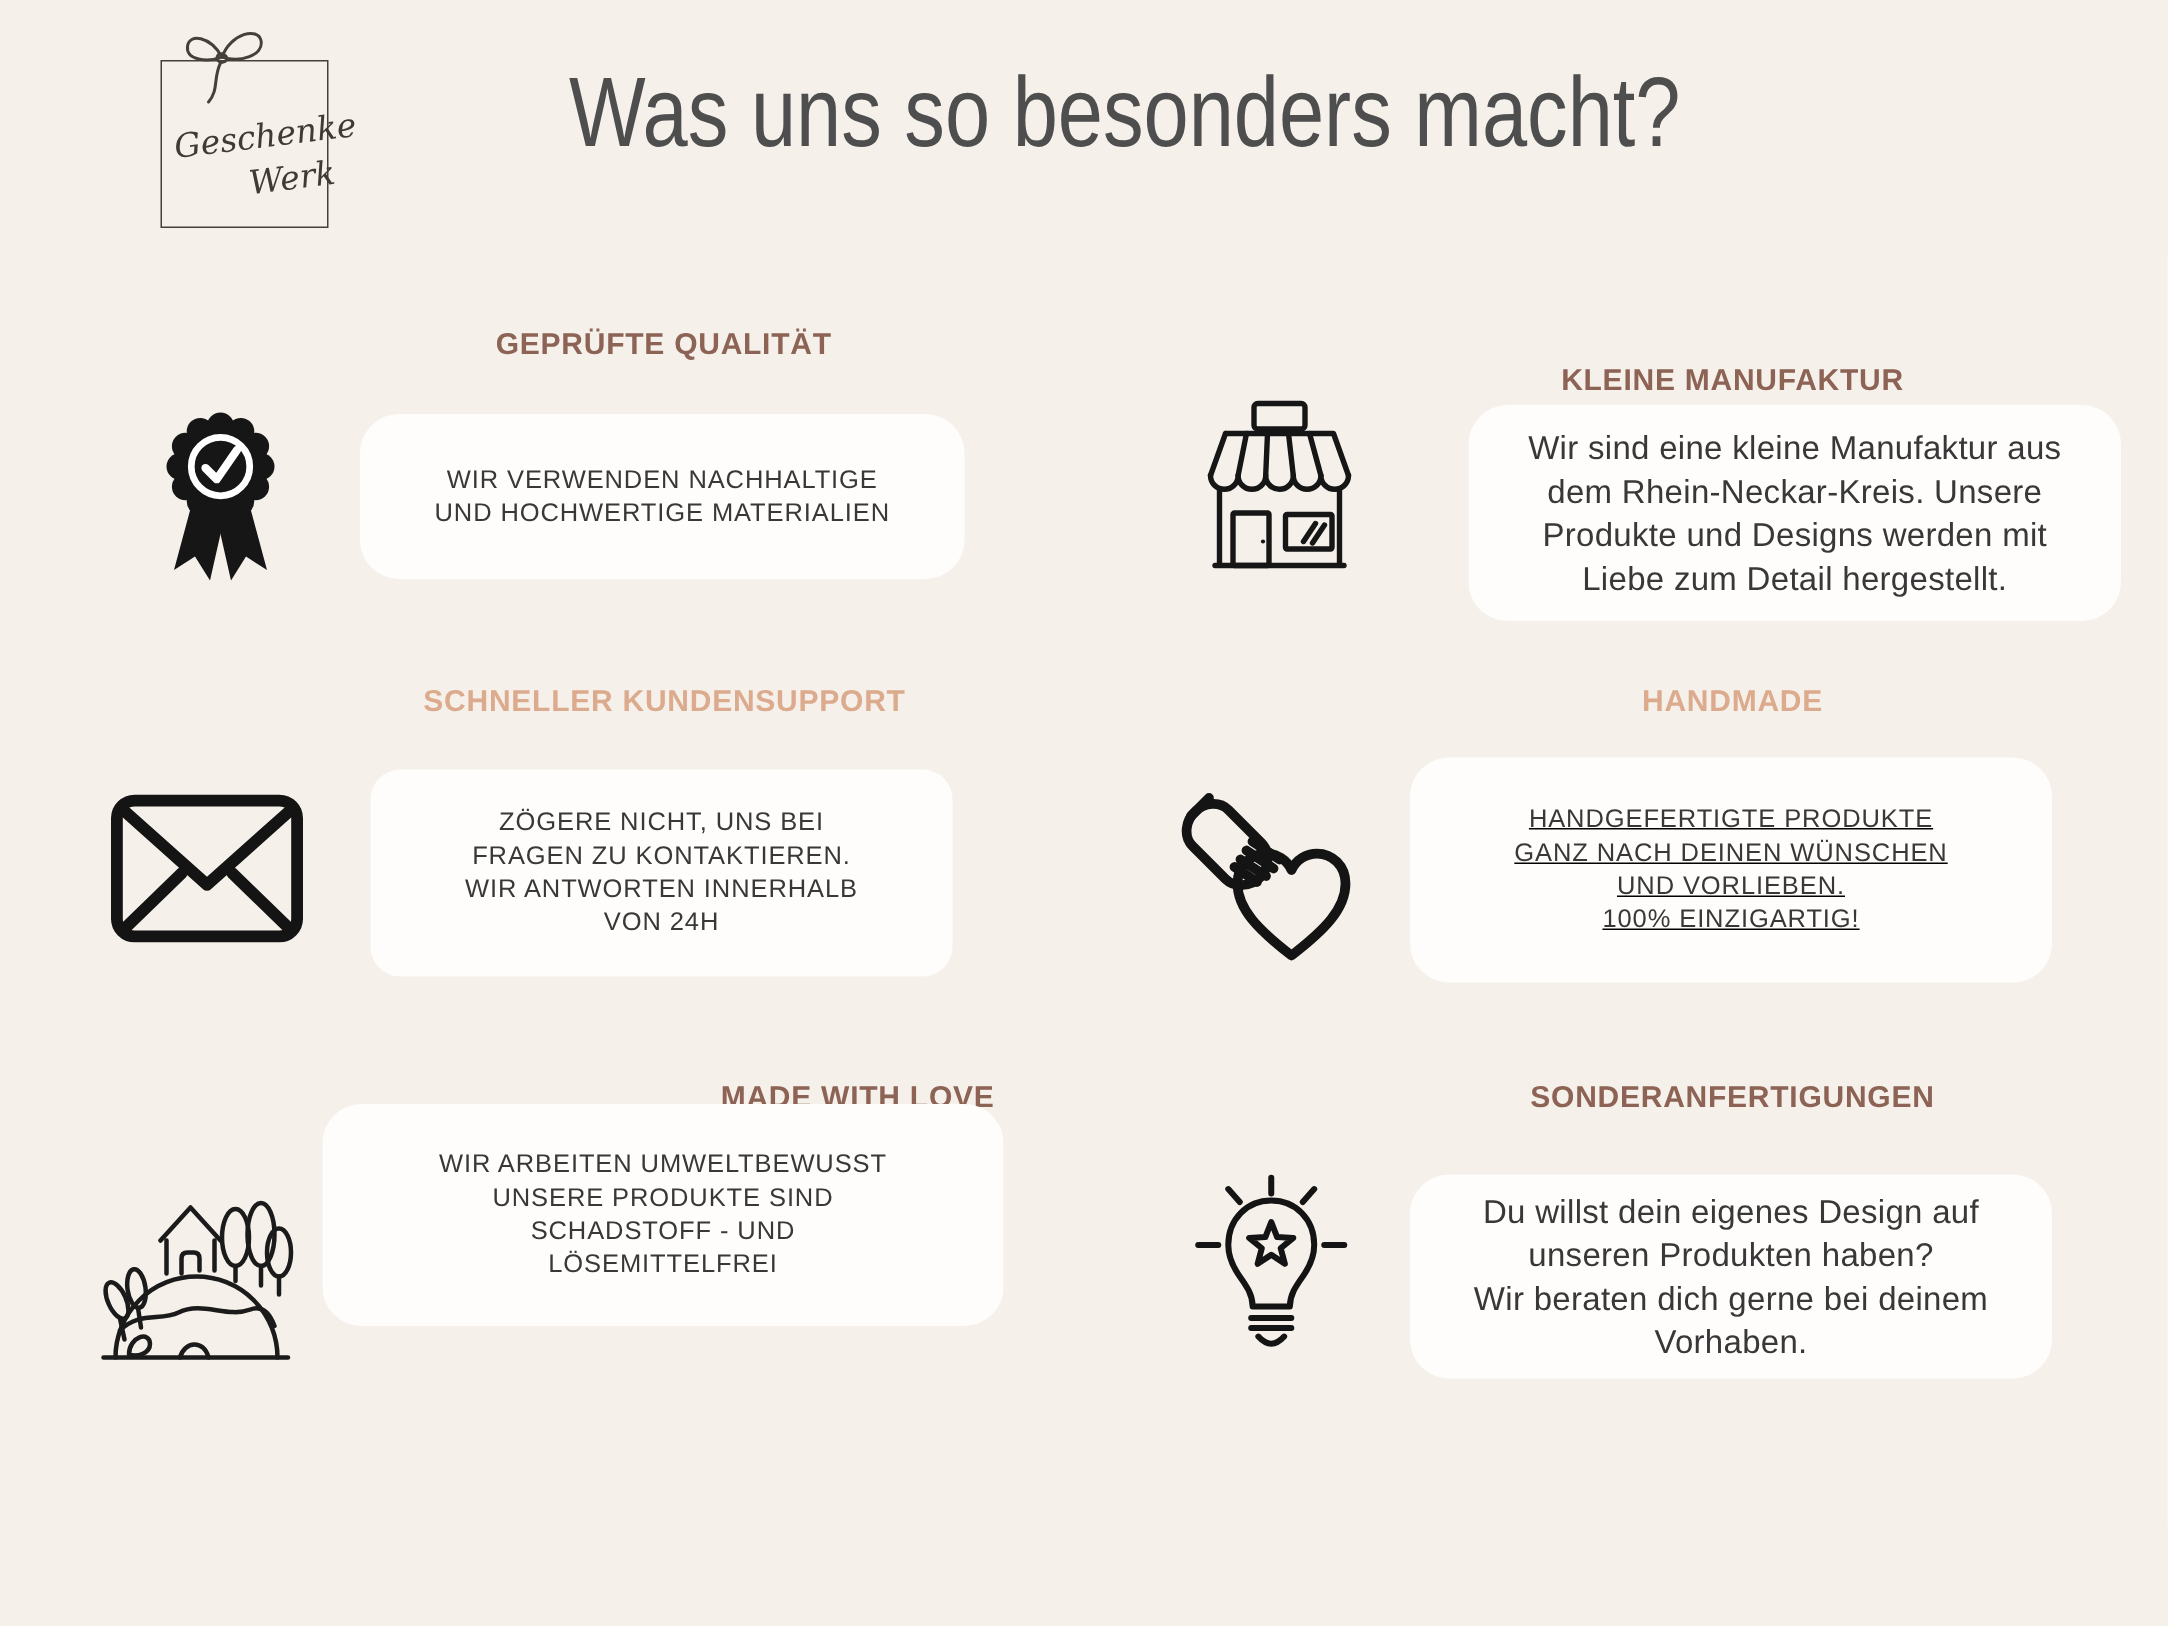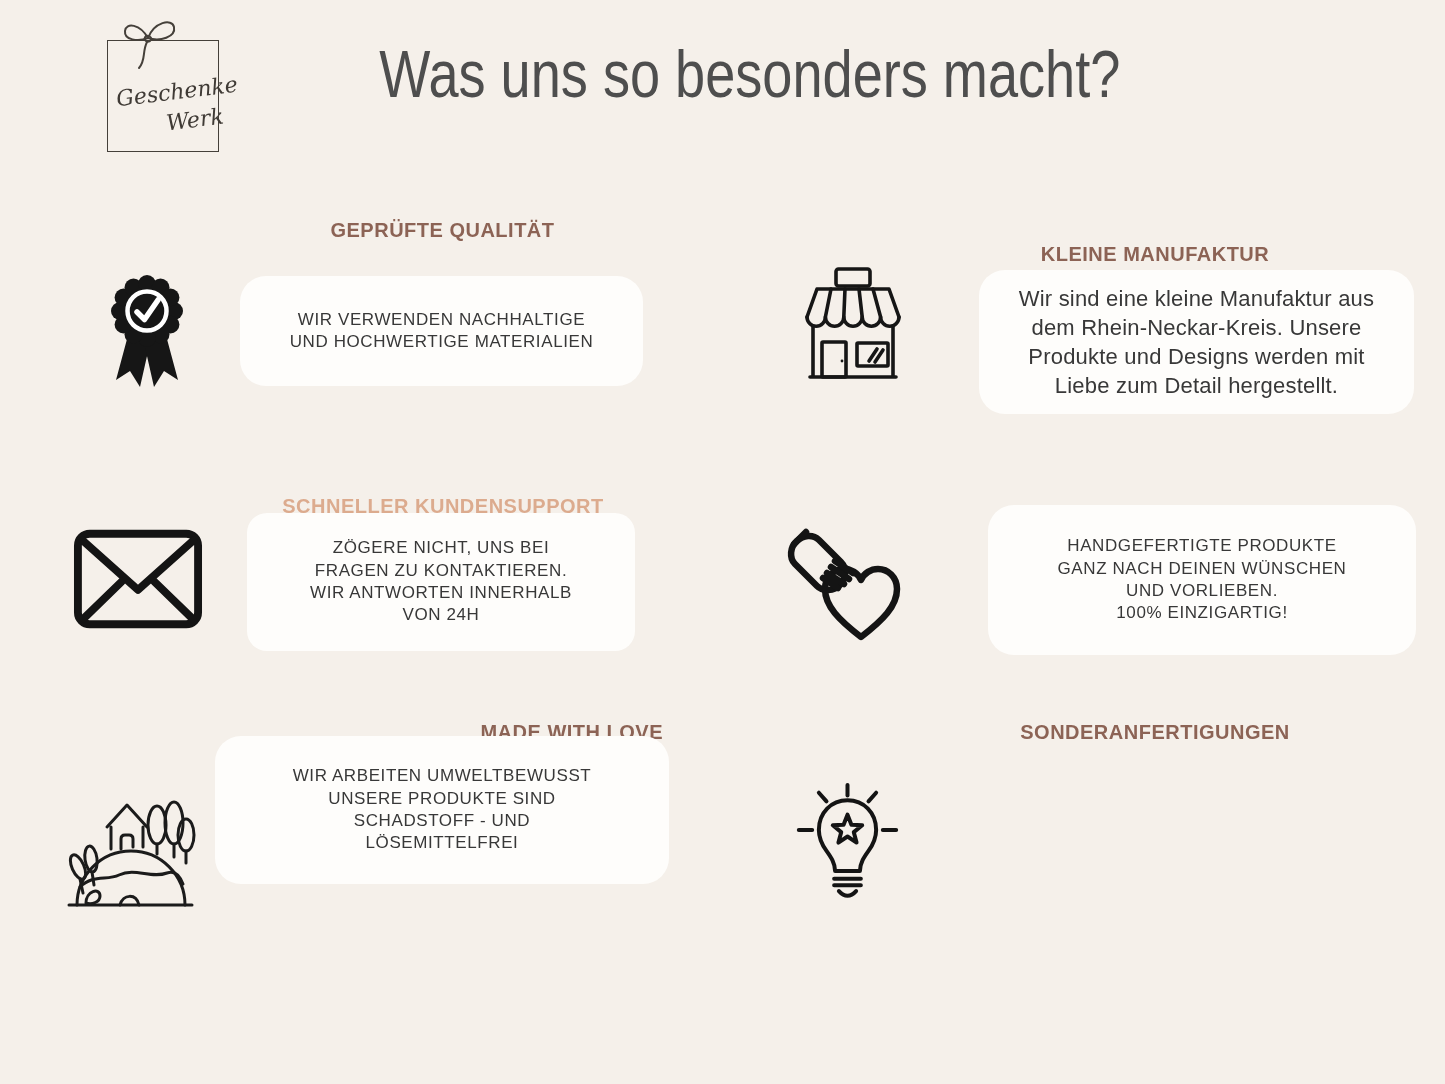--- a/index.html
+++ b/index.html
@@ -121,44 +121,45 @@
       <path d="M72 96 L80 84 M78 97 L86 85"></path>
     </svg>
   </div>
   <div class="card" style="left:943px;top:270px;width:435px;height:144px;margin-left:36px;">
     <div class="card-text sent">Wir sind eine kleine Manufaktur aus
 dem Rhein-Neckar-Kreis. Unsere
 Produkte und Designs werden mit
 Liebe zum Detail hergestellt.</div>
   </div>
 
-  <div class="heading tan" style="left:223px;top:457px;width:440px;margin-top:38px;">SCHNELLER KUNDENSUPPORT</div>
+  <div class="heading tan" style="left:223px;top:457px;width:440px;">SCHNELLER KUNDENSUPPORT</div>
   <div class="icon" style="left:73px;top:528px;width:130px;height:102px;">
     <svg viewBox="0 0 132 102" fill="none" stroke="#141414" stroke-width="8" stroke-linecap="round" stroke-linejoin="round">
       <rect x="5" y="5" width="122" height="92" rx="12"></rect>
       <path d="M10 12 L66 62 L122 12"></path>
       <path d="M11 91 L49 54 M121 91 L83 54"></path>
     </svg>
   </div>
   <div class="card" style="left:247px;top:513px;width:388px;height:138px;border-radius:20px;">
     <div class="card-text caps">ZÖGERE NICHT, UNS BEI
 FRAGEN ZU KONTAKTIEREN.
 WIR ANTWORTEN INNERHALB
 VON 24H</div>
   </div>
 
+  <div class="heading tan" style="left:935px;top:457px;width:440px;">HANDMADE</div>
   <div class="icon" style="left:786px;top:520px;width:122px;height:125px;">
     <svg viewBox="0 0 122 125" fill="none" stroke="#141414" stroke-width="6.5" stroke-linecap="round" stroke-linejoin="round">
       <path d="M75 117 C53 100 39 86 39 69 C39 57 48 49 58 49 C65 49 72 53 75 60 C78 53 85 49 92 49 C102 49 111 57 111 69 C111 86 97 100 75 117 Z"></path>
       <path d="M11 21 C4 27 3 38 9 44 L31 66 C37 72 48 71 54 65 C60 59 61 48 55 42 L33 20 C27 14 17 15 11 21 Z"></path>
       <path d="M20 12 L8 24"></path>
       <path d="M49 41 L67 53 M45 47 L63 59 M41 53 L58 64 M37 58 L52 68"></path>
     </svg>
   </div>
-  <div class="card" style="left:988px;top:505px;width:428px;height:150px;">
+  <div class="card" style="left:940px;top:505px;width:428px;height:150px;text-decoration:underline;">
     <div class="card-text caps">HANDGEFERTIGTE PRODUKTE
 GANZ NACH DEINEN WÜNSCHEN
 UND VORLIEBEN.
 100% EINZIGARTIG!</div>
   </div>
 
   <div class="heading brown" style="left:223px;top:721px;width:440px;text-align:right;">MADE WITH LOVE</div>
   <div class="icon" style="left:63px;top:781px;width:135px;height:132px;">
     <svg viewBox="0 0 135 132" fill="none" stroke="#1b1b1b" stroke-width="3" stroke-linecap="round" stroke-linejoin="round">
       <path d="M6 124 H129"></path>
@@ -189,14 +190,20 @@
     <svg viewBox="0 0 110 140" fill="none" stroke="#141414" stroke-width="4.2" stroke-linecap="round" stroke-linejoin="round">
       <path d="M42 92 C42 84 38 78 33 71 C28 64 25 57 25 49 C25 31 38 18 55 18 C72 18 85 31 85 49 C85 57 82 64 77 71 C72 78 68 84 68 92 Z"></path>
       <path d="M41 100 H69 M41 107 H69"></path>
       <path d="M46 113 Q55 123 64 113"></path>
       <polygon points="55,33 59.1,43.5 70.4,44.1 61.6,51.3 64.5,62.2 55,55.9 45.5,62.2 48.4,51.3 39.6,44.1 50.9,43.5"></polygon>
       <path d="M55 2 V13"></path>
       <path d="M25 10 L33 19 M85 10 L77 19"></path>
       <path d="M4 49 H18 M106 49 H92"></path>
     </svg>
   </div>
+  <div class="card" style="left:940px;top:783px;width:428px;height:136px;">
+    <div class="card-text sent">Du willst dein eigenes Design auf
+unseren Produkten haben?
+Wir beraten dich gerne bei deinem
+Vorhaben.</div>
+  </div>
 
 </div>
 
 </body></html>

